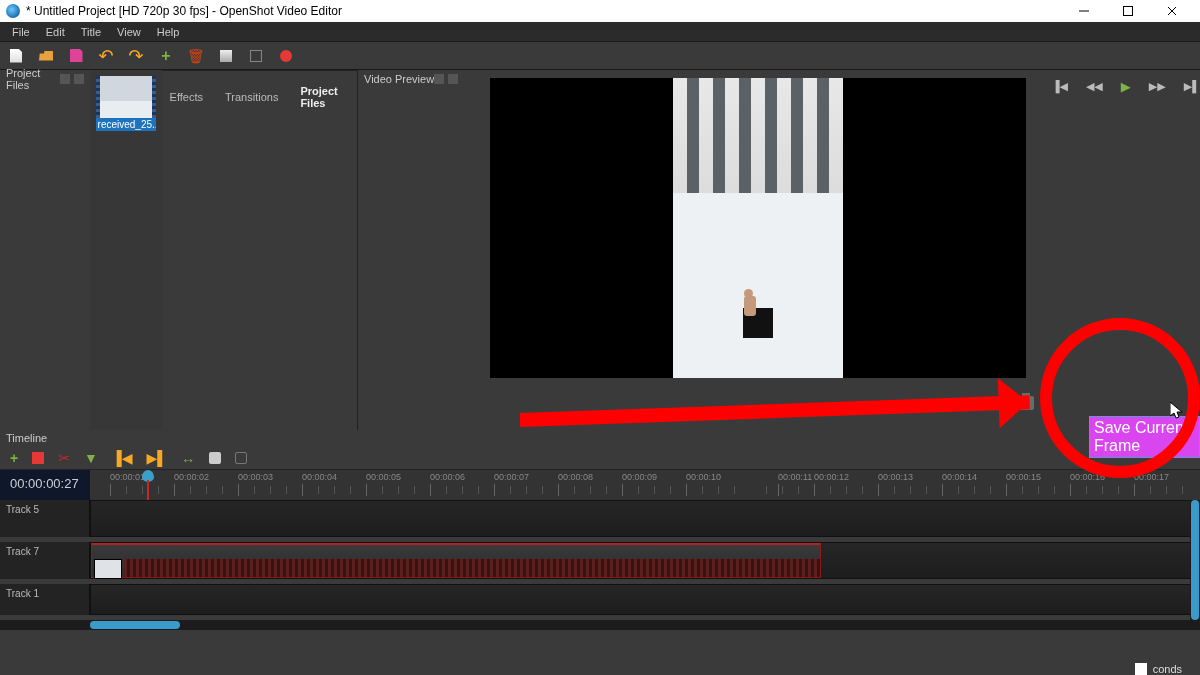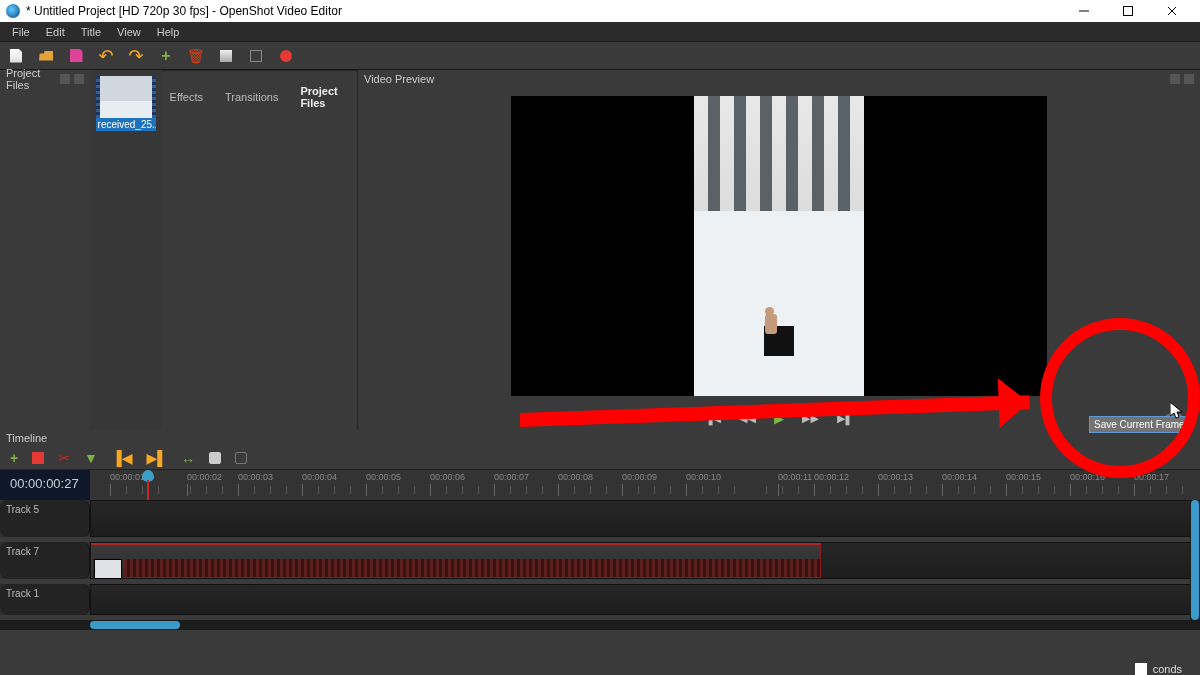--- a/index.html
+++ b/index.html
@@ -46,42 +46,42 @@
   .file-thumb { width:60px; }
   .thumb-img { width:60px; height:42px; background:linear-gradient(180deg,#d0d7df 0 60%, #e8edf1 60% 100%); border-left:4px solid #1a355e; border-right:4px solid #1a355e; position:relative;}
   .thumb-img::before,.thumb-img::after{content:"";position:absolute;left:-4px;width:4px;height:100%;background:repeating-linear-gradient(#1a355e 0 3px,#3a5c8a 3px 6px);}
   .thumb-img::after{left:auto;right:-4px;}
   .thumb-label{ background:#1e73be; color:#fff; font-size:10px; padding:1px 2px; white-space:nowrap; overflow:hidden; text-align:center;}
   .left-tabs{ height:24px; display:flex; align-items:center; padding:0 4px; gap:14px; border-top:1px solid #222;}
   .left-tabs span{ font-size:11px; color:#bbb; padding:4px 4px;margin-top:29px;}
   .left-tabs .active{ color:#eee; font-weight:600;}
   
   
-  .right-panel { flex:1; display:flex; flex-direction:column; background:#3a3a3a;}
+  .right-panel { flex:1; display:flex; flex-direction:row; background:#3a3a3a;}
   .preview-stage{ flex:1; display:flex; align-items:flex-start; justify-content:center; padding-top:8px; position:relative;}
   .video-box{ width:536px; height:300px; background:#000; display:flex; justify-content:center;}
   .video-portrait{ width:170px; height:300px; background:#c9cdd1; position:relative; overflow:hidden;}
   .building{ position:absolute; top:0; left:0; right:0; height:115px; background:linear-gradient(#e8e8e8,#dcdcdc);}
   .building::before{content:"";position:absolute;inset:0;background:repeating-linear-gradient(90deg,transparent 0 14px,#5a6268 14px 26px);}
   .snow{ position:absolute; top:115px; left:0; right:0; bottom:0; background:#eef1f4;}
   .wall{position:absolute;top:115px;left:0;right:0;height:80px;background:#9aa0a6;}
   .person{position:absolute;bottom:40px;left:50%;transform:translateX(-50%);width:40px;height:55px;}
   .person .chair{position:absolute;bottom:0;left:5px;width:30px;height:30px;background:#111;}
   .person .body{position:absolute;bottom:22px;left:6px;width:12px;height:20px;background:#c49a7a;border-radius:3px;}
   .person .head{position:absolute;bottom:40px;left:6px;width:9px;height:9px;background:#c49a7a;border-radius:50%;}
   .preview-controls{ height:24px; display:flex; justify-content:center; align-items:center; gap:18px; margin-top:4px;}
   .pc-btn{ color:#bbb; font-size:11px;}
   .pc-btn.play{ color:#7cb342; font-size:13px;}
   .seconds-row{ position:absolute; right:18px; bottom:0; display:flex; align-items:center; gap:6px; color:#ddd; font-size:11px;}
   .seconds-row .box{ width:12px;height:12px;background:#fff;}
 
   
   .snapshot-btn{ position:absolute; right:18px; top:326px; width:16px; height:14px; background:#6b6b6b; border-radius:2px;}
   .snapshot-btn::before{content:"";position:absolute;top:-3px;left:4px;width:8px;height:3px;background:#6b6b6b;}
-  .tooltip{ position:absolute; background:#737373; color:#fff; font-size:10px; padding:2px 4px; border:1px solid #5e98d6;}
+  .tooltip{ position:absolute; background:#d946ef; color:#fff; font-size:16px; padding:2px 4px; border:1px solid #5e98d6;}
   .cursor{ position:absolute; width:14px; height:18px;}
   .cursor svg{width:100%;height:100%;}
 
   
   .timeline-label{ padding:2px 6px; font-size:11px; color:#ccc; background:#3a3a3a;}
   .timeline-toolbar{ height:24px; background:#3a3a3a; display:flex; align-items:center; gap:14px; padding:0 10px; border-bottom:1px solid #222;}
   .tt-icon{ font-size:14px; }
   .tt-plus{color:#7cb342;font-weight:bold;}
   .tt-snap{width:12px;height:12px;background:#e53935;}
   .tt-cut{color:#c62828;}
@@ -98,21 +98,21 @@
   .ruler-ticks{ position:absolute; left:0; right:0; top:0; height:100%; }
   .tick{ position:absolute; top:2px; font-size:9px; color:#888;}
   .tick::after{content:"";position:absolute;left:0;top:12px;width:1px;height:12px;background:#666;}
   .minor{position:absolute;top:16px;width:1px;height:8px;background:#555;}
   .playhead{ position:absolute; top:0; width:12px; }
   .playhead .head{width:12px;height:12px;background:#3aa0c9;border-radius:50% 50% 50% 50% / 60% 60% 40% 40%;}
   .playhead .line{position:absolute;left:5px;top:10px;width:2px;height:140px;background:#c62828;}
 
   .tracks-area{ background:#2f2f2f; position:relative;}
   .track{ height:42px; display:flex; border-bottom:5px solid #3a3a3a; position:relative;}
-  .track-header{ width:90px; background:#232323; color:#bbb; font-size:10px; padding:4px 6px; border-right:1px solid #111;border-radius:8px;}
+  .track-header{ width:90px; background:#232323; color:#bbb; font-size:10px; padding:4px 6px; border-right:1px solid #111;}
   .track-lane{ flex:1; background:linear-gradient(#262626,#1d1d1d); position:relative; border:1px solid #111;}
   .clip{ position:absolute; top:0; bottom:0; background:linear-gradient(#3a3a3a,#2a2a2a); border:1px solid #8b1a1a; border-top:2px solid #b02424;}
   .clip .clip-title{ background:rgba(80,20,20,.8); color:#ddd; font-size:9px; padding:1px 4px; white-space:nowrap; overflow:hidden;}
   .clip .clip-thumb{position:absolute;left:2px;top:14px;width:28px;height:20px;background:#dfe3e7;border:1px solid #000;}
   .clip .clip-wave{position:absolute;left:32px;right:0;top:14px;bottom:0;background:repeating-linear-gradient(90deg,#5a2020 0 3px,#3a1010 3px 6px);}
   .hscroll{ height:10px; background:#1c1c1c; position:relative;}
   .hscroll .thumb{position:absolute;left:90px;top:1px;height:8px;width:90px;background:#3a9ac9;border-radius:4px;}
   .vscroll{ position:absolute; right:0; top:0; bottom:10px; width:10px; background:#1c1c1c;}
   .vscroll .thumb{position:absolute;top:0;left:1px;width:8px;height:100%;background:#3a9ac9;border-radius:4px;}
   
@@ -263,21 +263,21 @@
 </div>
 
 <div class="ruler-row">
   <div class="timecode-box">00:00:00:27</div>
   <div class="ruler">
     <div class="ruler-ticks" id="ruler-ticks">
         <div class="tick" style="left: 20px;">00:00:01</div>
         <div class="minor" style="left: 36px;"></div>
         <div class="minor" style="left: 52px;"></div>
         <div class="minor" style="left: 68px;"></div>
-        <div class="tick" style="left: 84px; margin-left: 13px;">00:00:02</div>
+        <div class="tick" style="left: 84px;">00:00:02</div>
         <div class="minor" style="left: 100px;"></div>
         <div class="minor" style="left: 116px;"></div>
         <div class="minor" style="left: 132px;"></div>
         <div class="tick" style="left: 148px;">00:00:03</div>
         <div class="minor" style="left: 164px;"></div>
         <div class="minor" style="left: 180px;"></div>
         <div class="minor" style="left: 196px;"></div>
         <div class="tick" style="left: 212px;">00:00:04</div>
         <div class="minor" style="left: 228px;"></div>
         <div class="minor" style="left: 244px;"></div>

